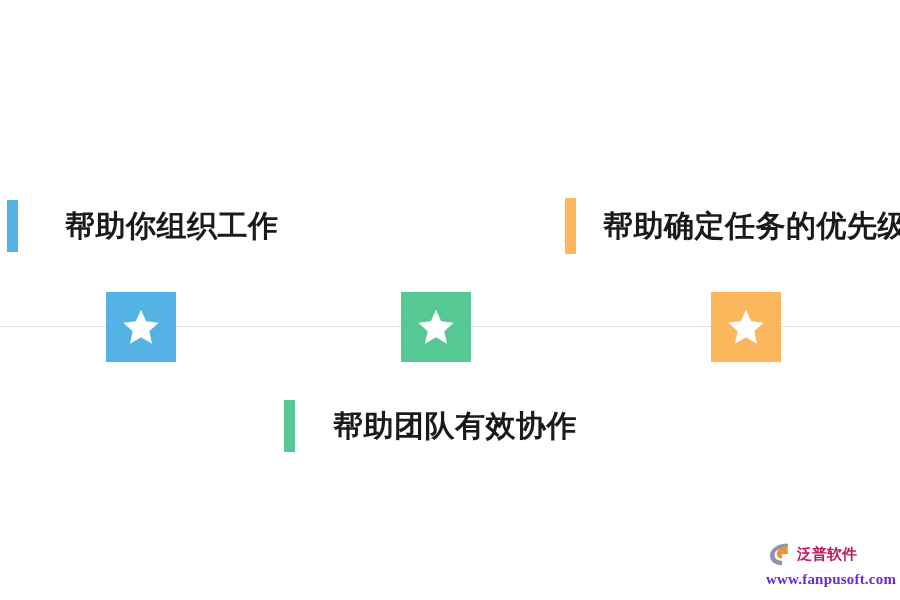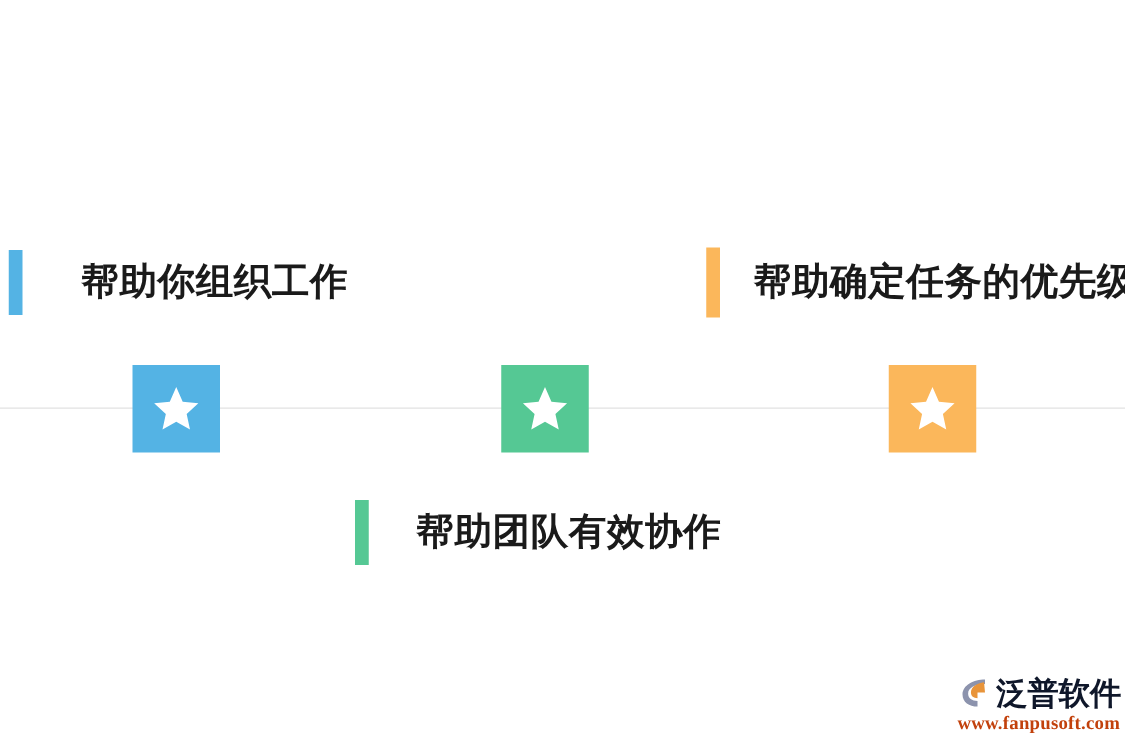--- a/index.html
+++ b/index.html
@@ -101,32 +101,32 @@
     align-items: center;
     height: 32px;
   }
   .watermark .brand-mark {
     width: 30px;
     height: 30px;
     flex: 0 0 auto;
   }
   .watermark .brand-name {
     font-family: "DejaVu Sans", sans-serif;
-    font-size: 25px;
+    font-size: 15px;
     font-weight: bold;
-    color: #0f172a;
+    color: #be185d;
     margin-left: 3px;
     line-height: 1;
     white-space: nowrap;
   }
   .watermark .brand-url {
     font-family: "Liberation Serif", "DejaVu Serif", serif;
     font-size: 15px;
     font-weight: bold;
-    color: #c2410c;
+    color: #6d28d9;
     letter-spacing: 0.2px;
     margin-top: 1px;
     margin-left: 2px;
     white-space: nowrap;
   }
 </style>
 </head>
 <body>
 
 <div id="stage">

